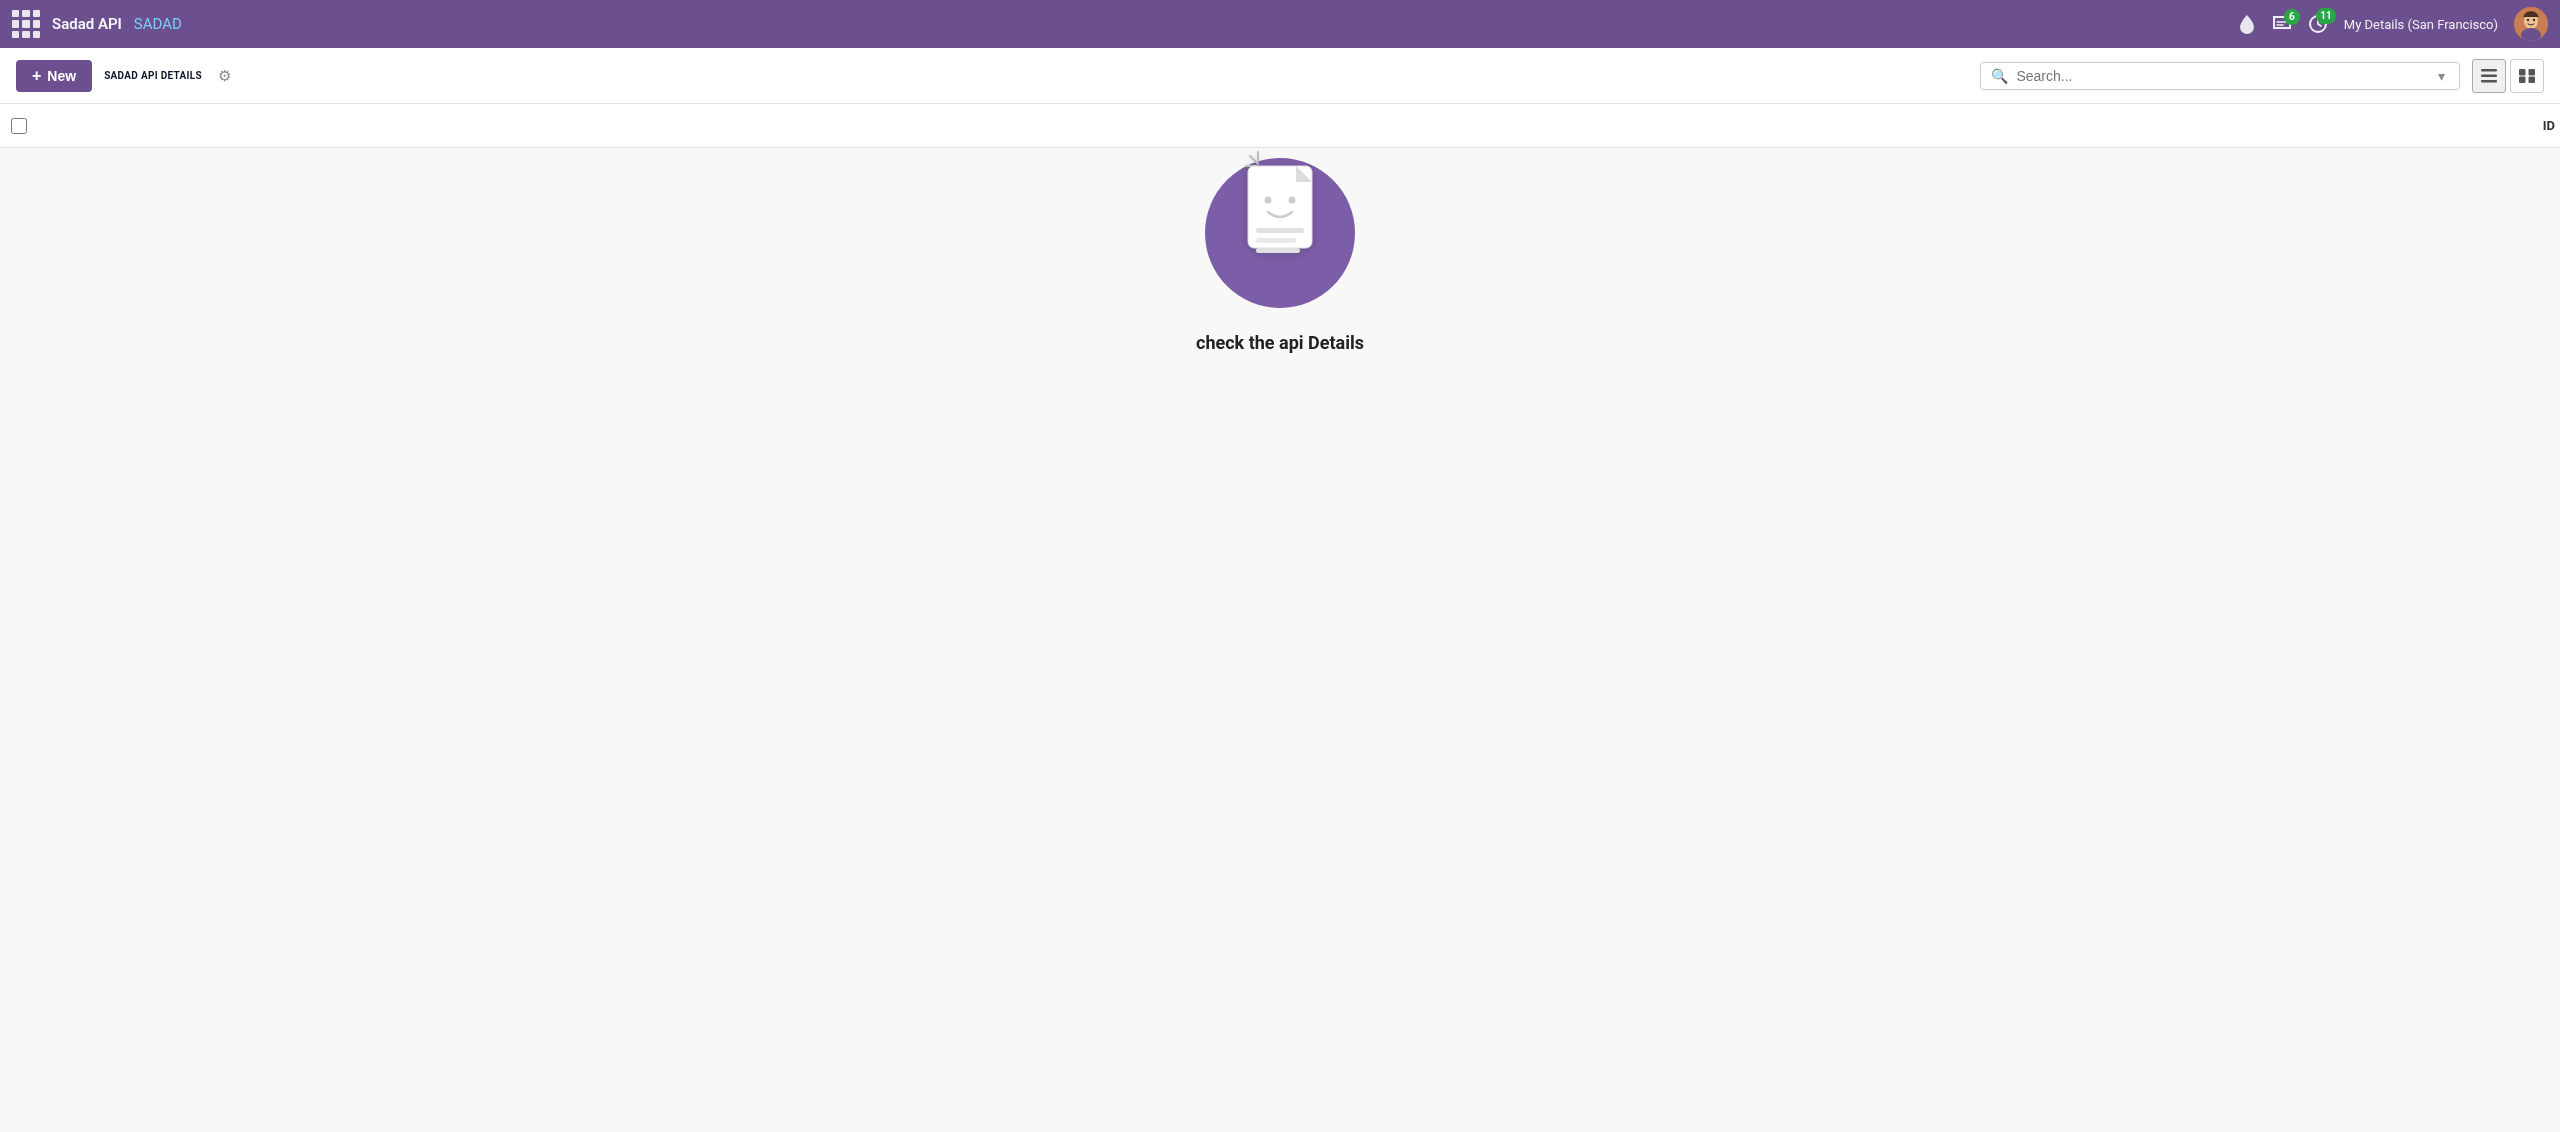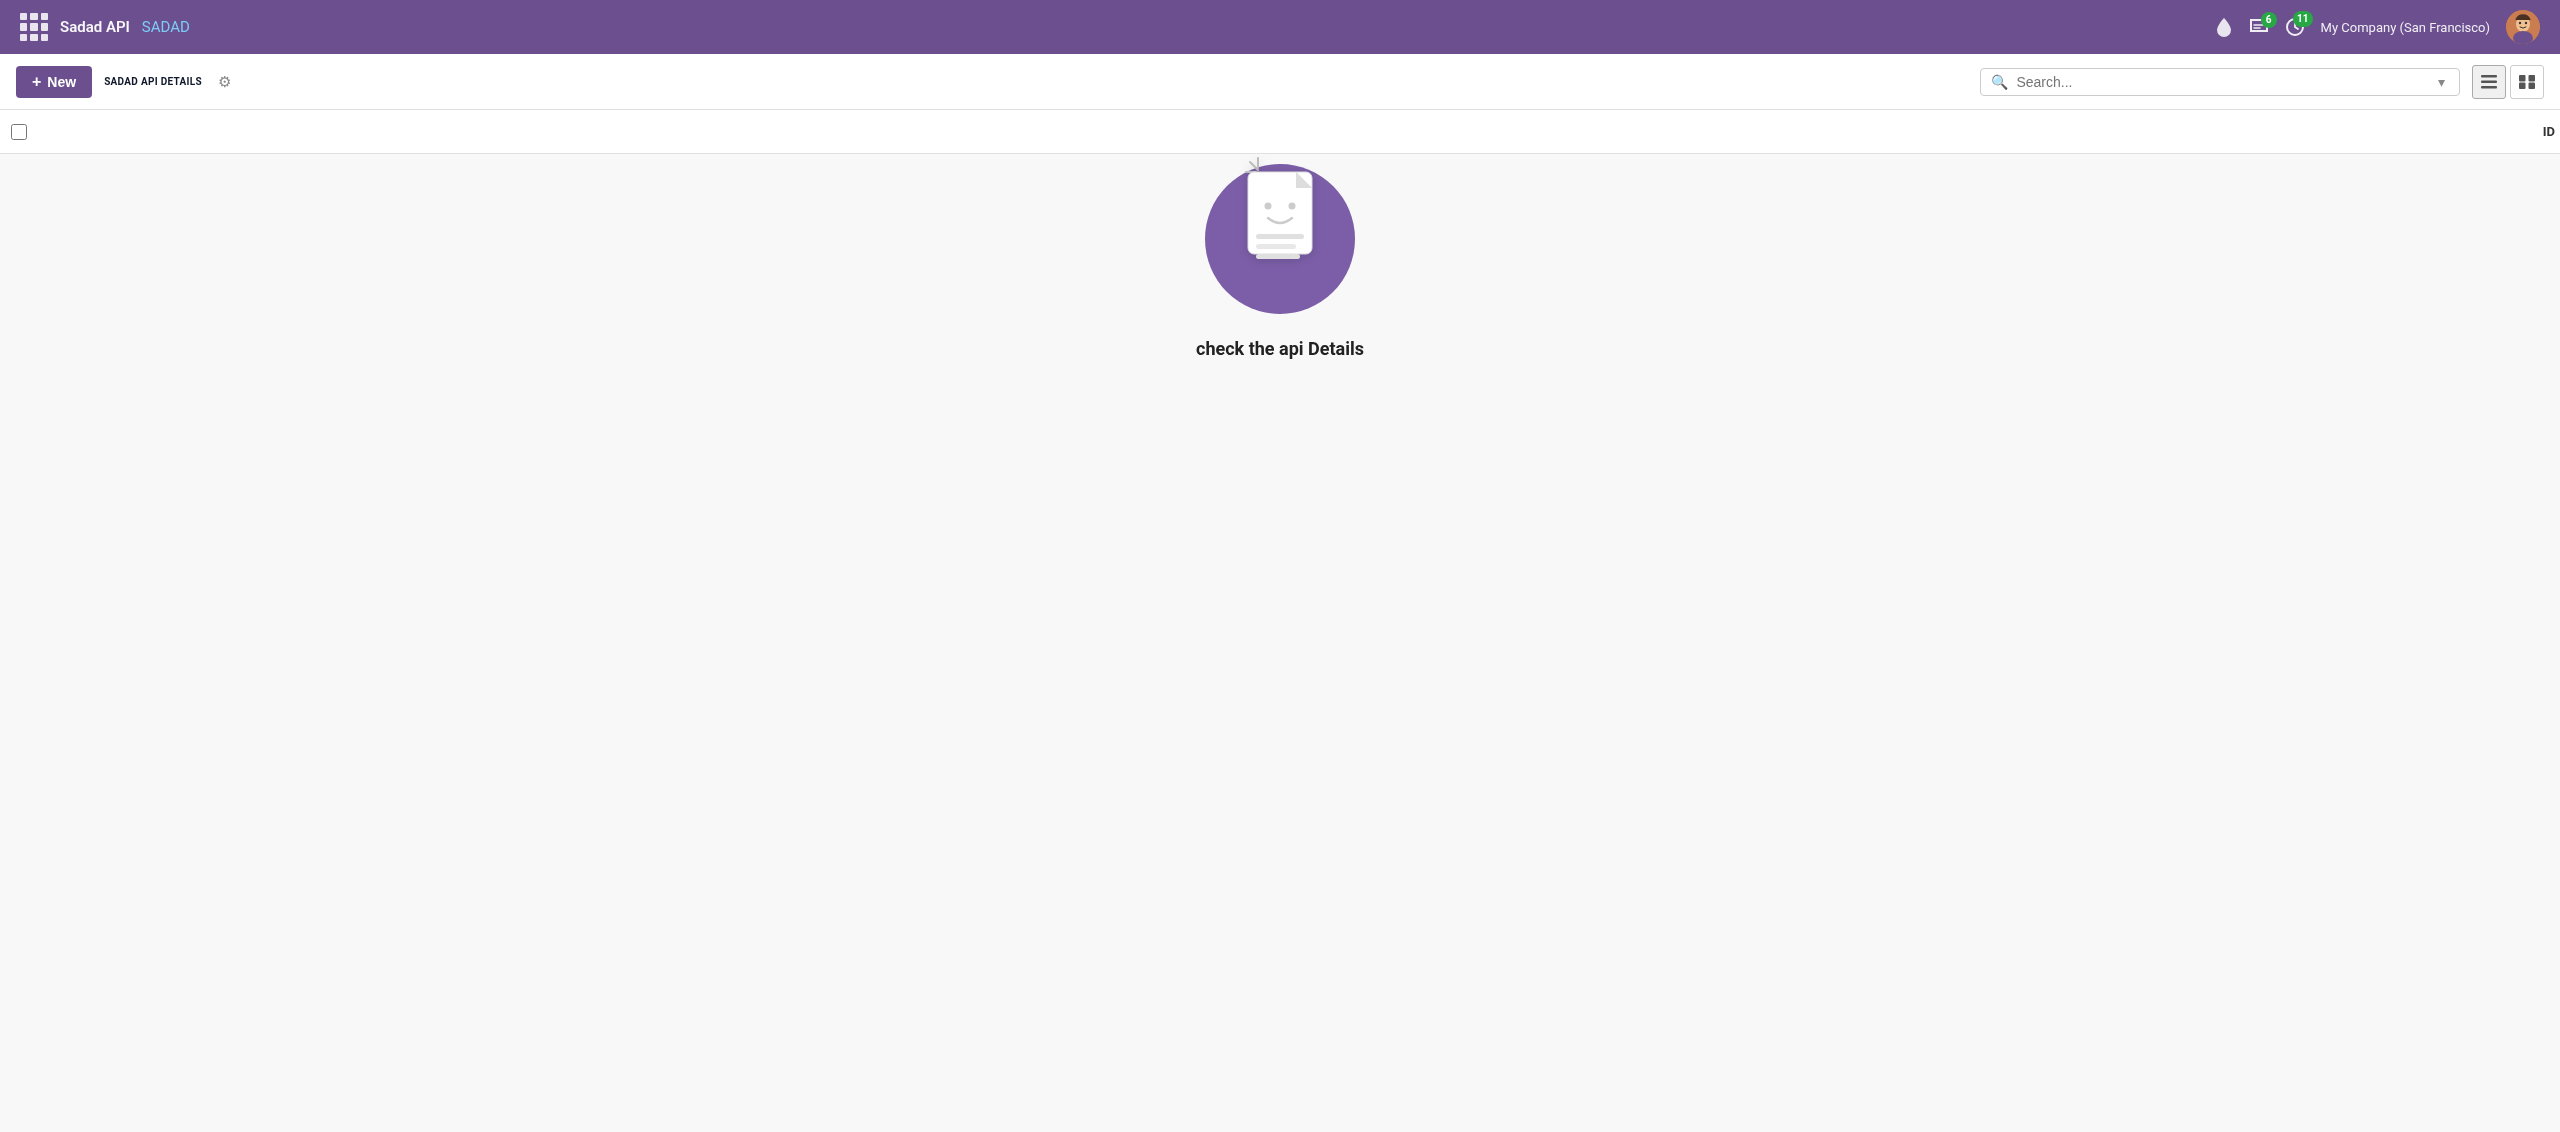--- a/index.html
+++ b/index.html
@@ -1,24 +1,24 @@
 <!DOCTYPE html>
 <html><head>
   <meta charset="utf-8">
   <style>
     * { margin: 0; padding: 0; box-sizing: border-box; }
     body { font-family: -apple-system, BlinkMacSystemFont, 'Segoe UI', Roboto, sans-serif; background: #f8f8f8; }
 
     
     .topnav {
       background: #6b4f8e;
-      height: 54px;
-      display: flex;
-      align-items: center;
-      padding: 0 20px;
+      height: 48px;
+      display: flex;
+      align-items: center;
+      padding: 0 12px;
       gap: 12px;
       color: white;
     }
     .topnav-grid-icon {
       width: 28px; height: 28px;
       display: grid;
       grid-template-columns: repeat(3,1fr);
       gap: 3px;
       cursor: pointer;
     }
@@ -277,21 +277,21 @@
       <span class="nav-badge">6</span>
     </div>
 
     <div class="nav-icon-btn">
       <svg width="20" height="20" viewBox="0 0 20 20" fill="none">
         <circle cx="10" cy="10" r="8" stroke="rgba(255,255,255,0.9)" stroke-width="2" fill="none"></circle>
         <path d="M10 6v4l3 2" stroke="rgba(255,255,255,0.9)" stroke-width="1.8" stroke-linecap="round"></path>
       </svg>
       <span class="nav-badge">11</span>
     </div>
-    <span class="nav-company">My Company (San Francisco)</span>
+    <span class="nav-company">My Details (San Francisco)</span>
     <div class="nav-avatar">
 
       <svg width="34" height="34" viewBox="0 0 34 34">
         <circle cx="17" cy="17" r="17" fill="#c97d50"></circle>
         <ellipse cx="17" cy="14" rx="7" ry="8" fill="#f0c090"></ellipse>
         <ellipse cx="17" cy="28" rx="10" ry="7" fill="#6b4f8e"></ellipse>
         <circle cx="14" cy="13" r="1.2" fill="#333"></circle>
         <circle cx="20" cy="13" r="1.2" fill="#333"></circle>
         <path d="M14 17 Q17 19.5 20 17" stroke="#333" stroke-width="1" fill="none" stroke-linecap="round"></path>
         <path d="M10 10 Q12 5 17 5 Q22 5 24 10" stroke="#4a3020" stroke-width="1.5" fill="#4a3020"></path>

